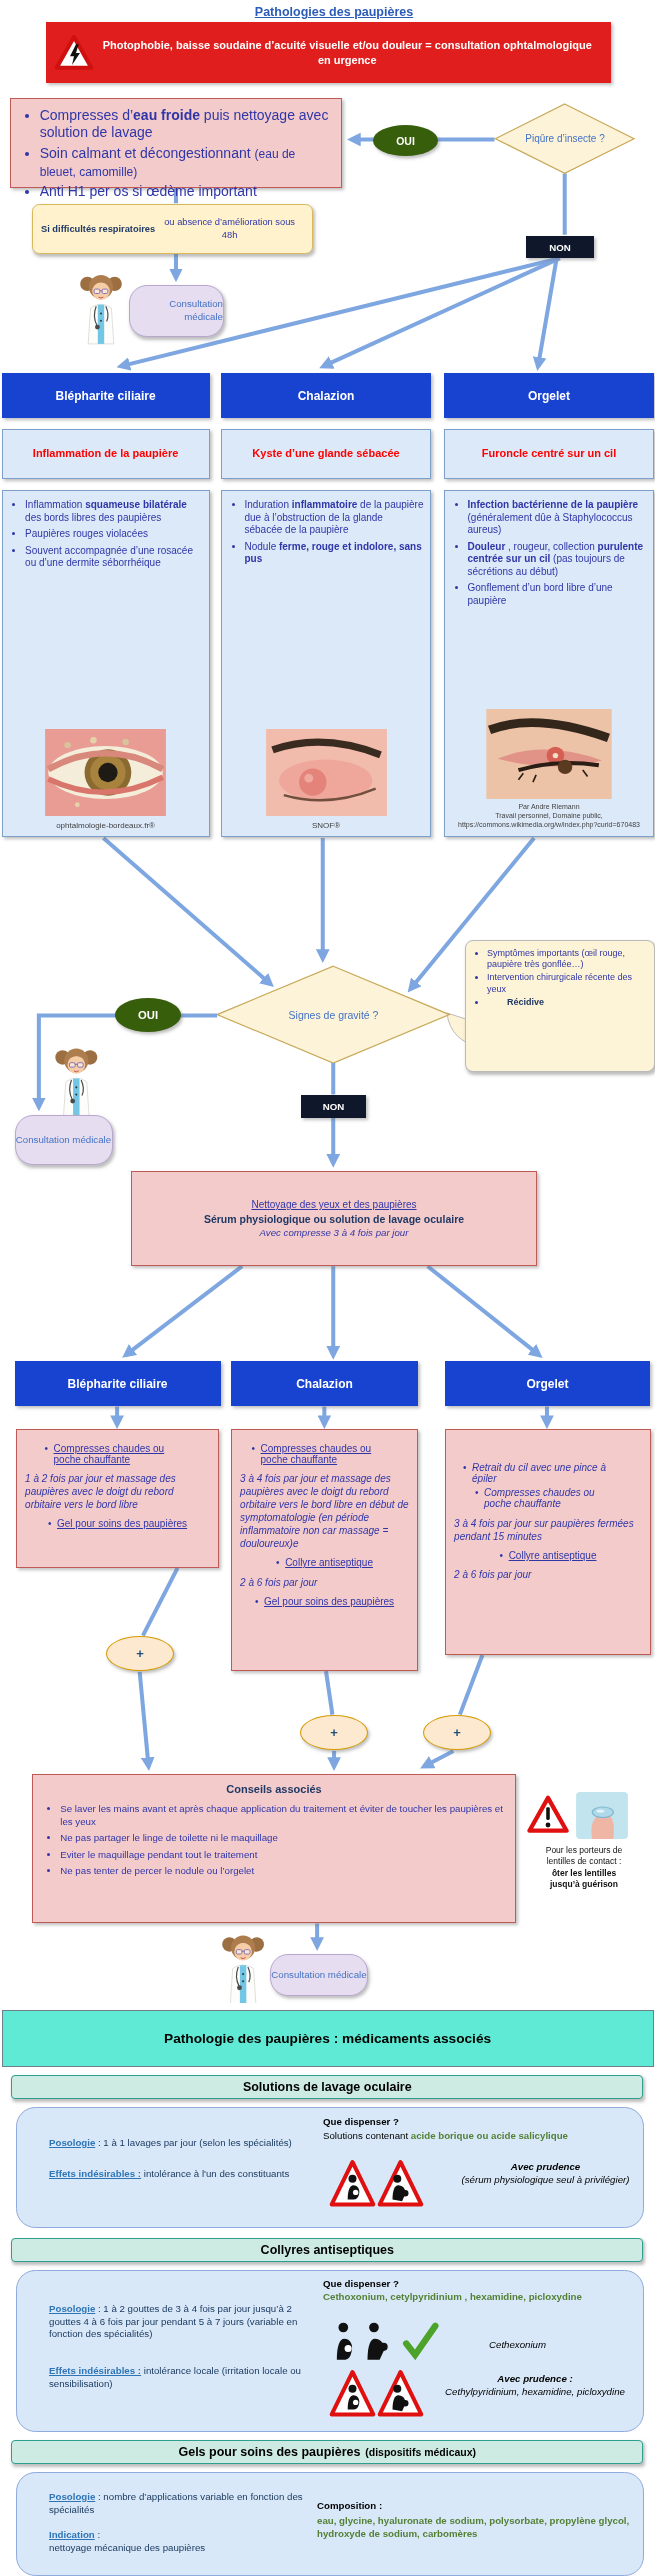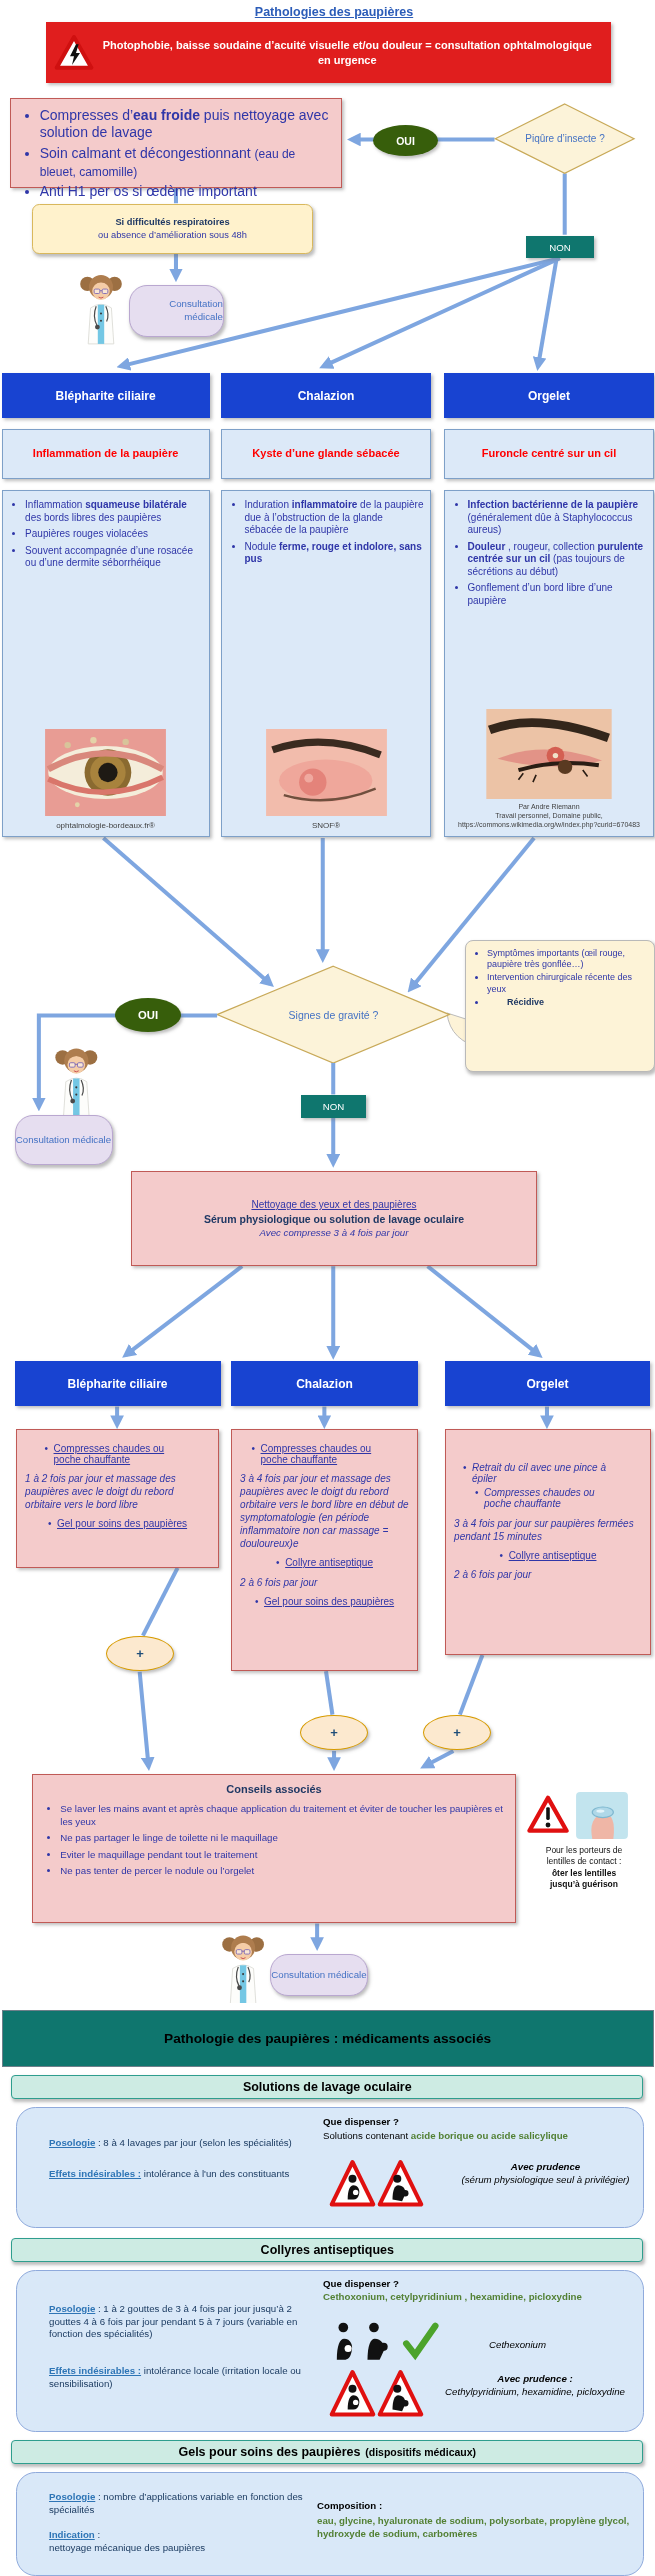--- a/index.html
+++ b/index.html
@@ -15,23 +15,23 @@
   .page-title{width:100%;text-align:center;color:#2B5CB8;font-size:12.5px;font-weight:bold;text-decoration:underline;}
   .alert{background:#E01E1E;color:#fff;font-weight:bold;font-size:11px;text-align:center;
          display:flex;align-items:center;justify-content:center;padding:4.8px 14.5px 4.8px 52px;line-height:1.35;}
   .alert-icon{position:absolute;left:8px;top:9.7px;}
   .box-pink{background:#F4CBCB;border:1.3px solid #C05A56;color:#2F36A8;font-size:14px;}
   .box-pink ul{margin:4.8px 0 0 0;padding-left:21px;}
   .box-pink li{margin-bottom:3.2px;line-height:1.25;}
   .diamond-label{color:#4472C4;font-size:10px;text-align:center;display:flex;align-items:center;justify-content:center;line-height:1.3;}
   .oval-green{background:#375E0B;border-radius:50%;color:#fff;font-weight:bold;font-size:10.5px;
               display:flex;align-items:center;justify-content:center;}
-  .non-box{background:#0f766e;color:#fff;font-weight:normal;font-size:9.7px;display:flex;align-items:center;justify-content:center;}
+  .non-box{background:#0f172a;color:#fff;font-weight:bold;font-size:9.7px;display:flex;align-items:center;justify-content:center;}
   .box-cream{background:#FFF2CC;border:1.3px solid #D9B85C;border-radius:7.3px;color:#2F36A8;font-size:9.3px;
-             display:flex;align-items:center;justify-content:center;text-align:center;padding:3.2px 8px;line-height:1.35;flex-direction:column;}
+             display:flex;align-items:center;justify-content:center;text-align:center;padding:3.2px 8px;line-height:1.35;}
   .box-cream .b{color:#1F3864;}
   .purple{background:#E6DEF0;border:1px solid #B9A7D0;border-radius:18px;color:#4472C4;font-size:9.7px;
           display:flex;align-items:center;justify-content:center;text-align:right;line-height:1.3;}
   .hdr-blue{background:#1843D1;color:#fff;font-weight:bold;font-size:12px;display:flex;align-items:center;justify-content:center;}
   .subhdr{background:#DCE9F8;border:0.8px solid #7EA0C8;color:#FF0000;font-weight:bold;font-size:11px;
           display:flex;align-items:center;justify-content:center;text-align:center;line-height:1.25;padding:1.6px 4.8px;}
   .detail{background:#DCE9F8;border:0.8px solid #7EA0C8;color:#2F36A8;font-size:10px;
           display:flex;flex-direction:column;padding:8px 6.5px 6.5px 6.5px;}
   .detail ul{margin:0;padding-left:16px;}
   .detail li{margin-bottom:4px;line-height:1.25;}
@@ -52,21 +52,21 @@
   .t-link .txt{text-decoration:underline;text-align:left;max-width:137px;}
   .t-ital .txt{text-decoration:none;font-style:italic;}
   .t-note{font-style:italic;text-align:left;margin:7.3px 1.6px;line-height:1.3;}
   .plus-oval{background:#FCE9CF;border:1.3px solid #D79B00;border-radius:50%;color:#1F4E79;font-weight:bold;font-size:13px;
              display:flex;align-items:center;justify-content:center;}
   .advice{background:#F4CBCB;border:1.3px solid #C05A56;color:#2F36A8;font-size:9.7px;padding:8px 11.3px;}
   .advice-title{text-align:center;color:#1F3864;font-weight:bold;font-size:11px;margin-bottom:8px;}
   .advice ul{margin:0;padding-left:16px;}
   .advice li{margin-bottom:4px;line-height:1.3;}
   .lens-text{text-align:center;color:#111;font-size:8.5px;line-height:1.35;}
-  .gray-banner{background:#0f766e;border:0.8px solid #6E7F8A;color:#000;font-weight:bold;font-size:13.7px;
+  .gray-banner{background:#5eead4;border:0.8px solid #6E7F8A;color:#000;font-weight:bold;font-size:13.7px;
                display:flex;align-items:center;justify-content:center;}
   .teal-band{background:#CDEBE3;border:1.5px solid #2E9E8E;border-radius:4px;color:#000;font-weight:bold;font-size:12.5px;
              display:flex;align-items:center;justify-content:center;gap:4.8px;}
   .teal-band .suffix{font-size:10.5px;}
   .panel{background:#D9E8F8;border:1.2px solid #8FAADC;border-radius:19.4px;color:#17375E;font-size:9.7px;position:absolute;}
   .lbl{color:#2E75B6;font-weight:bold;text-decoration:underline;}
   .panel .blk{position:absolute;line-height:1.3;}
   .qd-title{font-weight:bold;color:#000;}
   .drugs{font-weight:bold;color:#538135;}
   .caution{font-style:italic;color:#000;text-align:center;}
@@ -349,21 +349,21 @@
   <svg class="abs z2" style="left:219px;top:1934px;" width="45" height="69" viewBox="0 0 56 86">
       <use href="#doc"></use>
     </svg>
   <div class="abs purple sh z2" style="left:270px;top:1954px;width:98px;height:42px;">Consultation médicale</div>
 
   <div class="abs gray-banner z2" style="left:1.6px;top:2010px;width:652px;height:57px;">Pathologie des paupières : médicaments associés</div>
 
   <div class="abs teal-band sh z2" style="left:11.3px;top:2075px;width:632px;height:24px;">Solutions de lavage oculaire</div>
   <div class="panel" style="left:16px;top:2107px;width:626px;height:119px;">
     <div class="blk" style="left:32px;top:29px;width:274px;">
-      <span class="lbl">Posologie</span><span> : 8 à 4 lavages par jour (selon les spécialités)</span>
+      <span class="lbl">Posologie</span><span> : 1 à 1 lavages par jour (selon les spécialités)</span>
     </div>
     <div class="blk" style="left:32px;top:60px;width:274px;">
       <span class="lbl">Effets indésirables :</span><span> intolérance à l'un des constituants</span>
     </div>
     <div class="blk qd-title" style="left:306px;top:8px;">Que dispenser ?</div>
     <div class="blk" style="left:306px;top:22px;width:306px;color:#000;"><span>Solutions contenant </span><span class="b c-green">acide borique ou acide salicylique</span></div>
     <svg class="blk" style="left:311px;top:50px;" width="97" height="56" viewBox="0 0 120 70">
       <path d="M30,5 L56,58 L4,58 Z" fill="#fff" stroke="#E01010" stroke-width="5" stroke-linejoin="round"></path>
       <circle cx="30" cy="26" r="5" fill="#111"></circle>
       <path d="M24,52 c0,-12 3,-18 7,-18 c6,0 9,6 7,12 c-1,4 -3,6 -7,6 z" fill="#111"></path>

